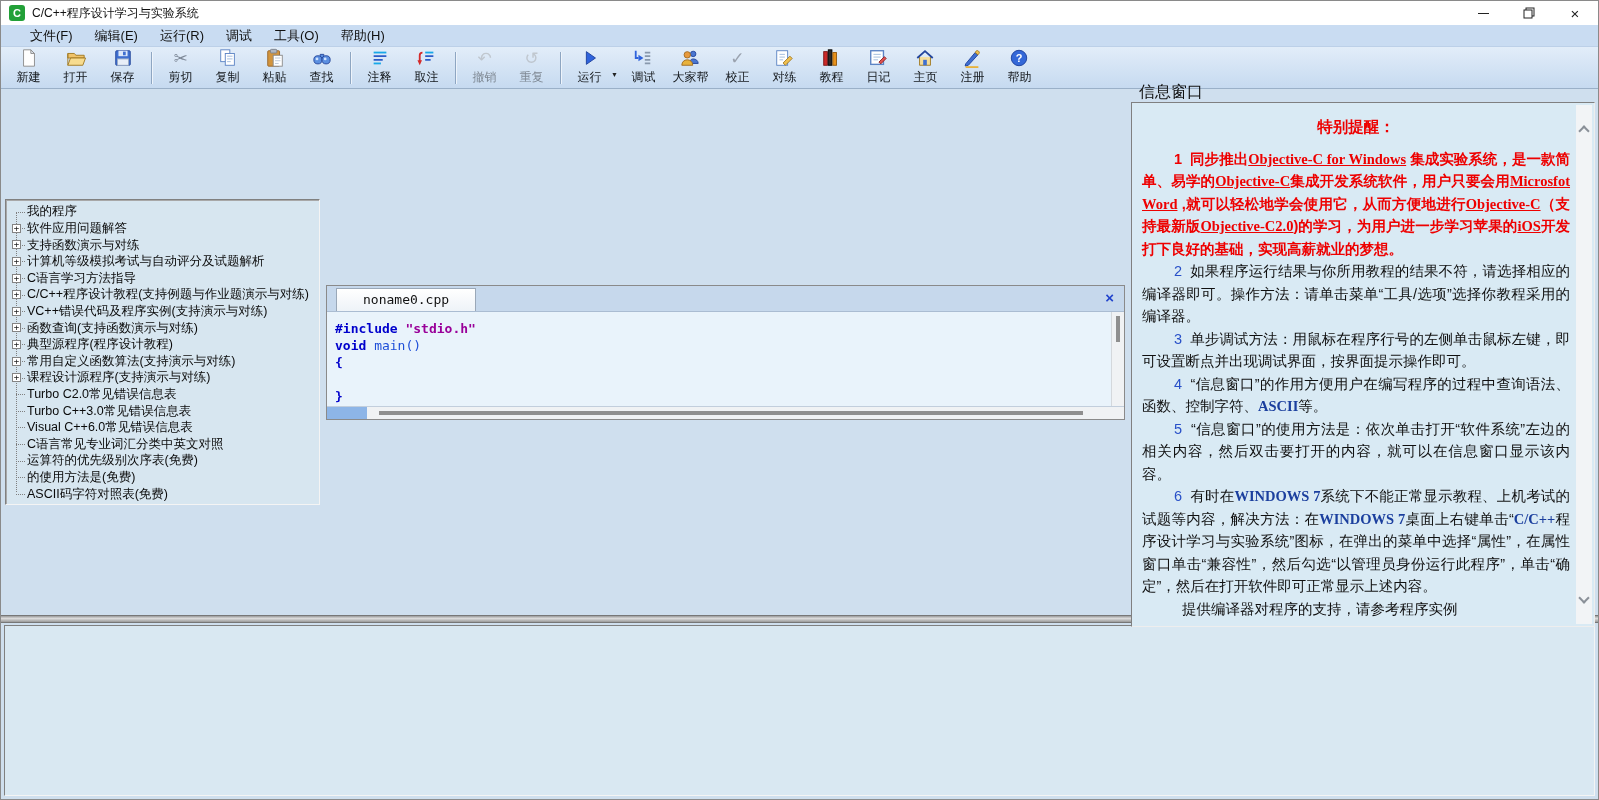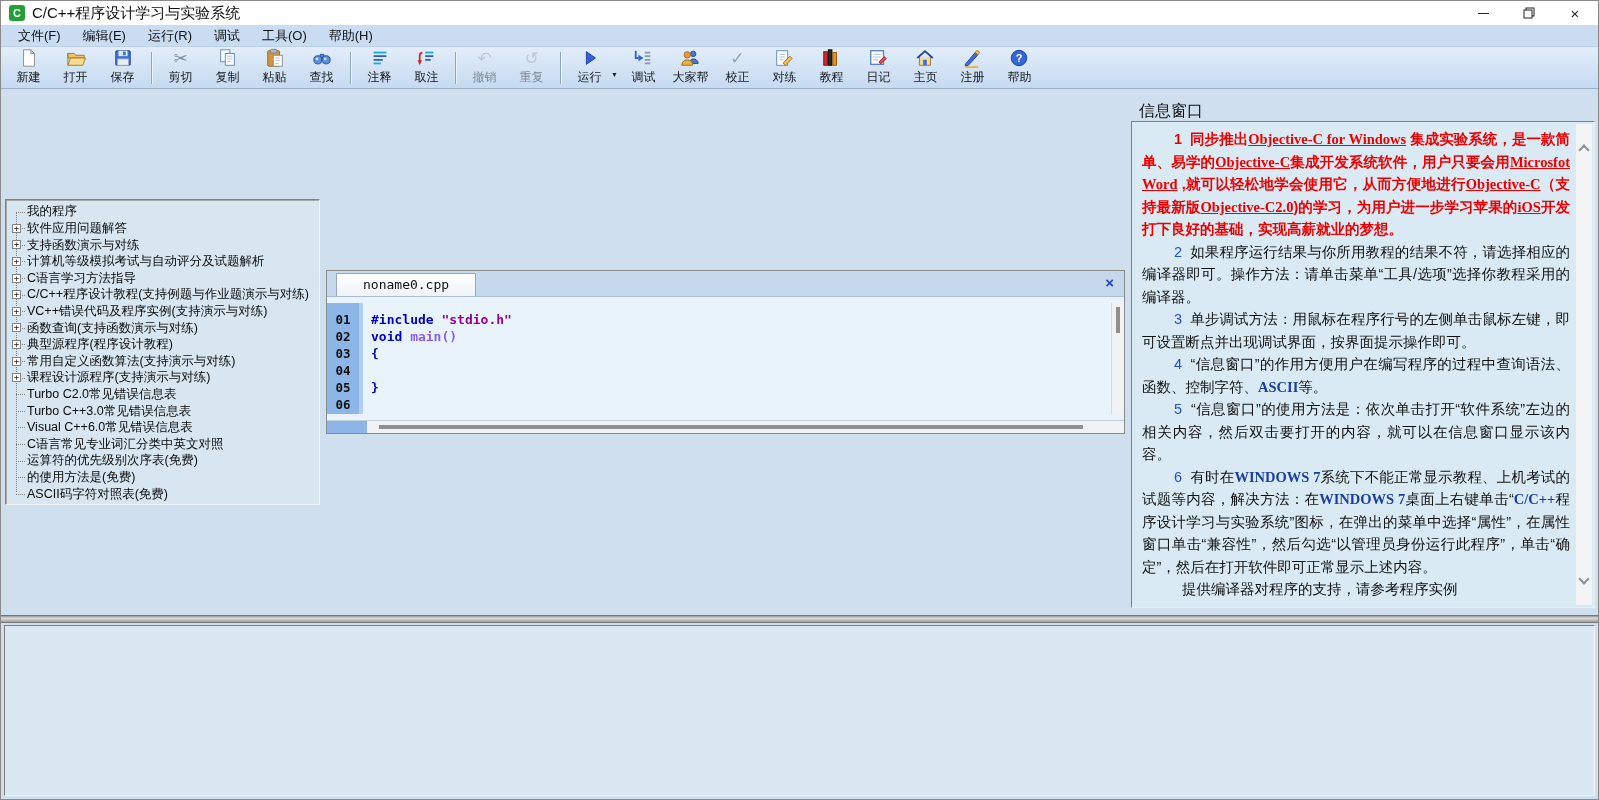--- a/index.html
+++ b/index.html
@@ -4,28 +4,28 @@
 <style>
   * { margin:0; padding:0; box-sizing:border-box; }
   html,body { width:1599px; height:800px; overflow:hidden; }
   body { font-family:"Liberation Sans","DejaVu Sans",sans-serif; background:#cfdfee; }
   .app { width:1599px; height:800px; display:flex; flex-direction:column; border:1px solid #8a8a8a; background:#cfdfee; }
 
   
   .titlebar { height:24px; background:#ffffff; display:flex; align-items:center; flex:0 0 auto; }
   .app-icon { width:16px; height:16px; margin-left:8px; background:#22a038; border-radius:3px;
               color:#fff; font-size:11px; font-weight:bold; text-align:center; line-height:16px; }
-  .title-text { font-size:15px; color:#111; margin-left:7px; }
+  .title-text { font-size:12px; color:#111; margin-left:7px; }
   .win-controls { margin-left:auto; display:flex; height:100%; }
   .win-btn { width:46px; height:100%; display:flex; align-items:center; justify-content:center; color:#222; }
   .win-btn.min span { display:block; width:11px; height:0; border-top:1px solid #222; }
   .win-btn.close { font-size:15px; line-height:15px; }
 
   
-  .menubar { height:22px; background:#c9dcf2; display:flex; align-items:center; padding-left:6px;
+  .menubar { height:22px; background:#c9dcf2; display:flex; align-items:center; padding-left:18px;
              border-bottom:1px solid #bcd0e8; flex:0 0 auto; }
   .menu-item { font-size:13px; color:#111; padding:1px 11px; }
 
   
   .toolbar { height:42px; background:linear-gradient(#e2edf9,#c6daf0); display:flex; align-items:center;
              padding-left:4px; border-bottom:1px solid #9ab0c8; flex:0 0 auto; }
   .tb-btn { width:47px; height:40px; display:flex; flex-direction:column; align-items:center; justify-content:flex-start; }
   .tb-ico { width:22px; height:20px; display:flex; align-items:center; justify-content:center; }
   .tb-ico svg { width:20px; height:20px; display:block; }
   .gly { font-size:17px; line-height:18px; font-family:"DejaVu Sans",sans-serif; }
@@ -43,34 +43,34 @@
   .tree:before { content:""; position:absolute; left:6px; top:9px; bottom:10px; border-left:1px dotted #7f7f7f; }
   .tree-item { position:relative; height:16.6px; display:flex; align-items:center; padding-left:17px;
                font-size:12.5px; color:#0a0a0a; white-space:nowrap; }
   .tree-item:before { content:""; position:absolute; left:6px; top:8px; width:9px; border-top:1px dotted #7f7f7f; }
   .plusbox { position:absolute; left:2px; top:3.5px; width:9px; height:9px; background:#fff; border:1px solid #848484;
              font-size:9px; line-height:7px; text-align:center; color:#222; font-family:"DejaVu Sans Mono",monospace; }
 
   .splitter { width:6px; background:#cfdfee; }
 
   
-  .editor { flex:1; display:flex; flex-direction:column; border:1px solid #8a8a8a; background:#e9f3fb; min-width:0;gap:6px; }
+  .editor { flex:1; display:flex; flex-direction:column; border:1px solid #8a8a8a; background:#e9f3fb; min-width:0; }
   .tabbar { height:26px; background:#c6d8ec; border-bottom:1px solid #aabcd2; display:flex; align-items:flex-end; position:relative; }
   .tab { margin-left:9px; height:23px; background:linear-gradient(#ffffff,#eef3f8); border:1px solid #9aa8b8; border-bottom:none;
          padding:3px 26px 0 26px; font-size:13px; font-family:"DejaVu Sans Mono",monospace; color:#111; }
   .tab-close { position:absolute; right:10px; top:4px; color:#2244cc; font-size:15px; font-weight:bold; line-height:15px; }
   .code-wrap { flex:1; display:flex; min-height:0; }
   .gutter { width:36px; background:#8db5e7; border-right:4px solid #b3cfef; padding-top:9px; text-align:center; flex:0 0 auto; }
   .ln { display:block; height:17px; font:bold 12.5px "DejaVu Sans Mono",monospace; color:#101010; }
   .code { flex:1; padding:9px 0 0 8px; overflow:hidden; }
   .code-line { height:17px; font:bold 13px "DejaVu Sans Mono",monospace; white-space:pre; color:#111; }
   .tok-comment { color:#008000; font-style:italic; }
   .tok-keyword { color:#0000cc; }
   .tok-string { color:#990099; }
-  .tok-plain { color:#8b5cf6; font-weight:bold; }
+  .tok-plain { color:#1d4ed8; font-weight:normal; }
   .ed-vscroll { width:13px; background:#f0f2f4; border-left:1px solid #d4d8dc; flex:0 0 auto; position:relative; }
   .ed-vthumb { position:absolute; top:4px; left:4px; width:4px; height:26px; background:#8f8f8f; }
   .hscroll { height:13px; display:flex; flex:0 0 auto; border-top:1px solid #c2cedc; }
   .hscroll .stub { width:40px; background:#8db5e7; }
   .hscroll .track { flex:1; background:#f0f2f4; position:relative; }
   .hscroll .thumb { position:absolute; left:12px; top:4px; height:4px; width:93%; background:#8f8f8f; }
 
   
   .infopanel { width:464px; display:flex; flex-direction:column; flex:0 0 auto; }
   .info-header { height:25px; font-size:16px; color:#111; padding:5px 0 0 8px; }
@@ -401,28 +401,20 @@
     </div>
 
     <div class="splitter"></div>
 
     <div class="editor">
       <div class="tabbar">
         <div class="tab">noname0.cpp</div>
         <span class="tab-close">×</span>
       </div>
       <div class="code-wrap">
-        <div class="gutter">
-            <span class="ln">01</span>
-            <span class="ln">02</span>
-            <span class="ln">03</span>
-            <span class="ln">04</span>
-            <span class="ln">05</span>
-            <span class="ln">06</span>
-          </div>
         <div class="code">
             <div class="code-line"><span class="tok-keyword">#include</span><span class="tok-plain"> </span><span class="tok-string">"stdio.h"</span></div>
             <div class="code-line"><span class="tok-keyword">void</span><span class="tok-plain"> main()</span></div>
             <div class="code-line"><span class="tok-keyword">{</span></div>
             <div class="code-line"></div>
             <div class="code-line"><span class="tok-keyword">}</span></div>
           </div>
         <div class="ed-vscroll">
             <div class="ed-vthumb"></div>
           </div>
@@ -433,20 +425,21 @@
             <div class="thumb"></div>
           </div>
       </div>
     </div>
 
     <div class="splitter"></div>
 
     <div class="infopanel">
       <div class="info-header">信息窗口</div>
       <div class="info-box">
+        <div class="info-heading">特别提醒：</div>
         <div class="info-paragraphs">
             <p class="para red"><span class="pnum">1</span>&nbsp;&nbsp;同步推出<span class="latin">Objective-C for Windows</span> 集成实验系统，是一款简单、易学的<span class="latin">Objective-C</span>集成开发系统软件，用户只要会用<span class="latin">Microsfot Word</span> ,就可以轻松地学会使用它，从而方便地进行<span class="latin">Objective-C</span>（支持最新版<span class="latin">Objective-C2.0</span>)的学习，为用户进一步学习苹果的<span class="latin">iOS</span>开发打下良好的基础，实现高薪就业的梦想。</p>
             <p class="para"><span class="pnum">2</span>&nbsp;&nbsp;如果程序运行结果与你所用教程的结果不符，请选择相应的编译器即可。操作方法：请单击菜单“工具/选项”选择你教程采用的编译器。</p>
             <p class="para"><span class="pnum">3</span>&nbsp;&nbsp;单步调试方法：用鼠标在程序行号的左侧单击鼠标左键，即可设置断点并出现调试界面，按界面提示操作即可。</p>
             <p class="para"><span class="pnum">4</span>&nbsp;&nbsp;“信息窗口”的作用方便用户在编写程序的过程中查询语法、函数、控制字符、<span class="latin">ASCII</span>等。</p>
             <p class="para"><span class="pnum">5</span>&nbsp;&nbsp;“信息窗口”的使用方法是：依次单击打开“软件系统”左边的相关内容，然后双击要打开的内容，就可以在信息窗口显示该内容。</p>
             <p class="para"><span class="pnum">6</span>&nbsp;&nbsp;有时在<span class="latin">WINDOWS 7</span>系统下不能正常显示教程、上机考试的试题等内容，解决方法：在<span class="latin">WINDOWS 7</span>桌面上右键单击“<span class="latin">C/C++</span>程序设计学习与实验系统”图标，在弹出的菜单中选择“属性”，在属性窗口单击“兼容性”，然后勾选“以管理员身份运行此程序”，单击“确定”，然后在打开软件即可正常显示上述内容。</p>
             <p class="para">&nbsp;&nbsp;提供编译器对程序的支持，请参考程序实例</p>
           </div>
         <div class="info-scroll">

